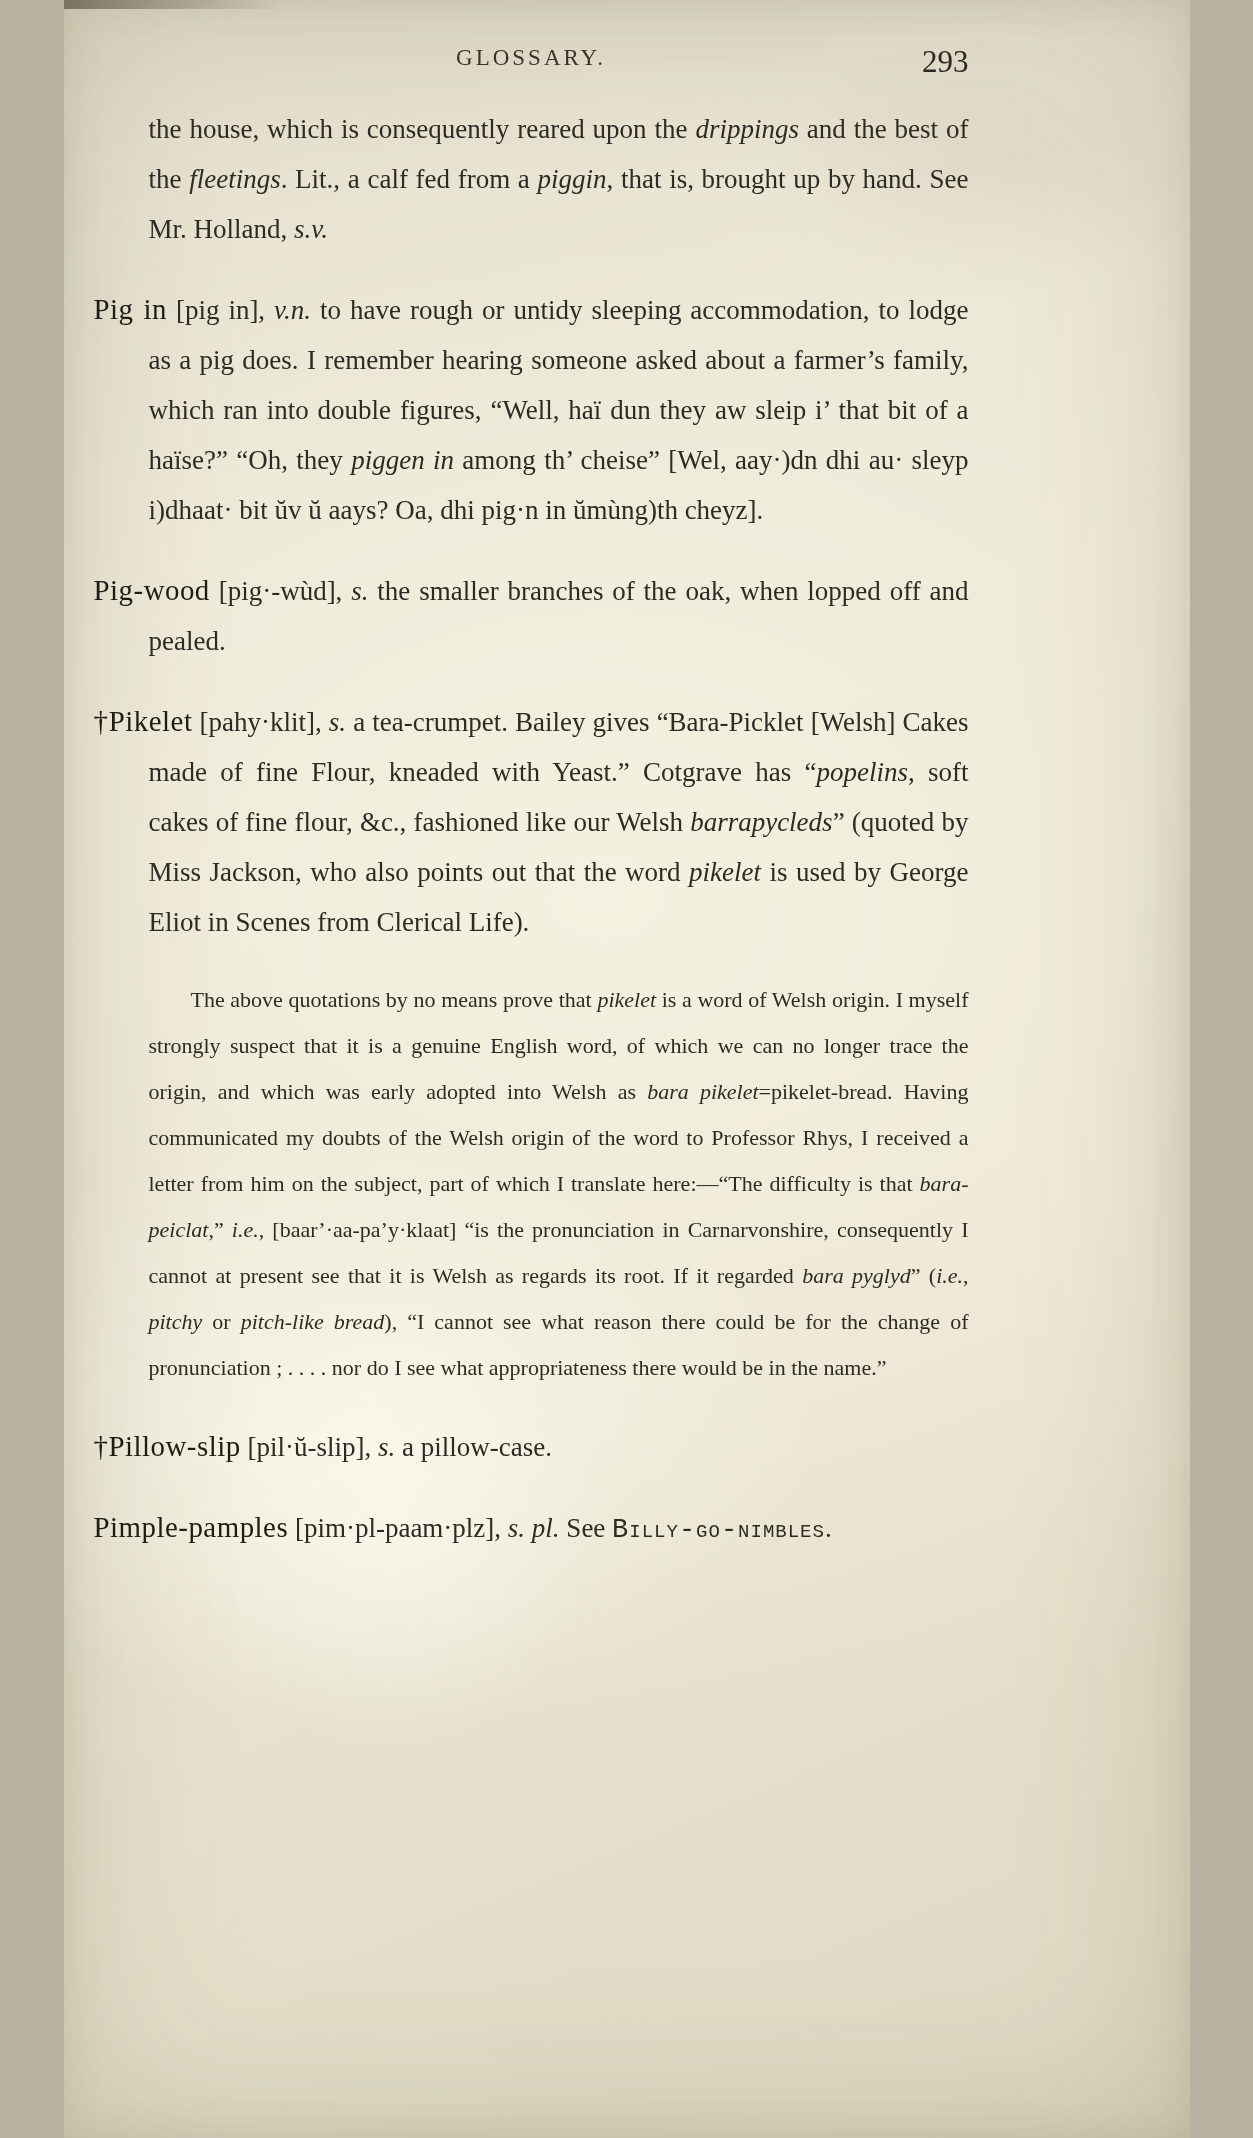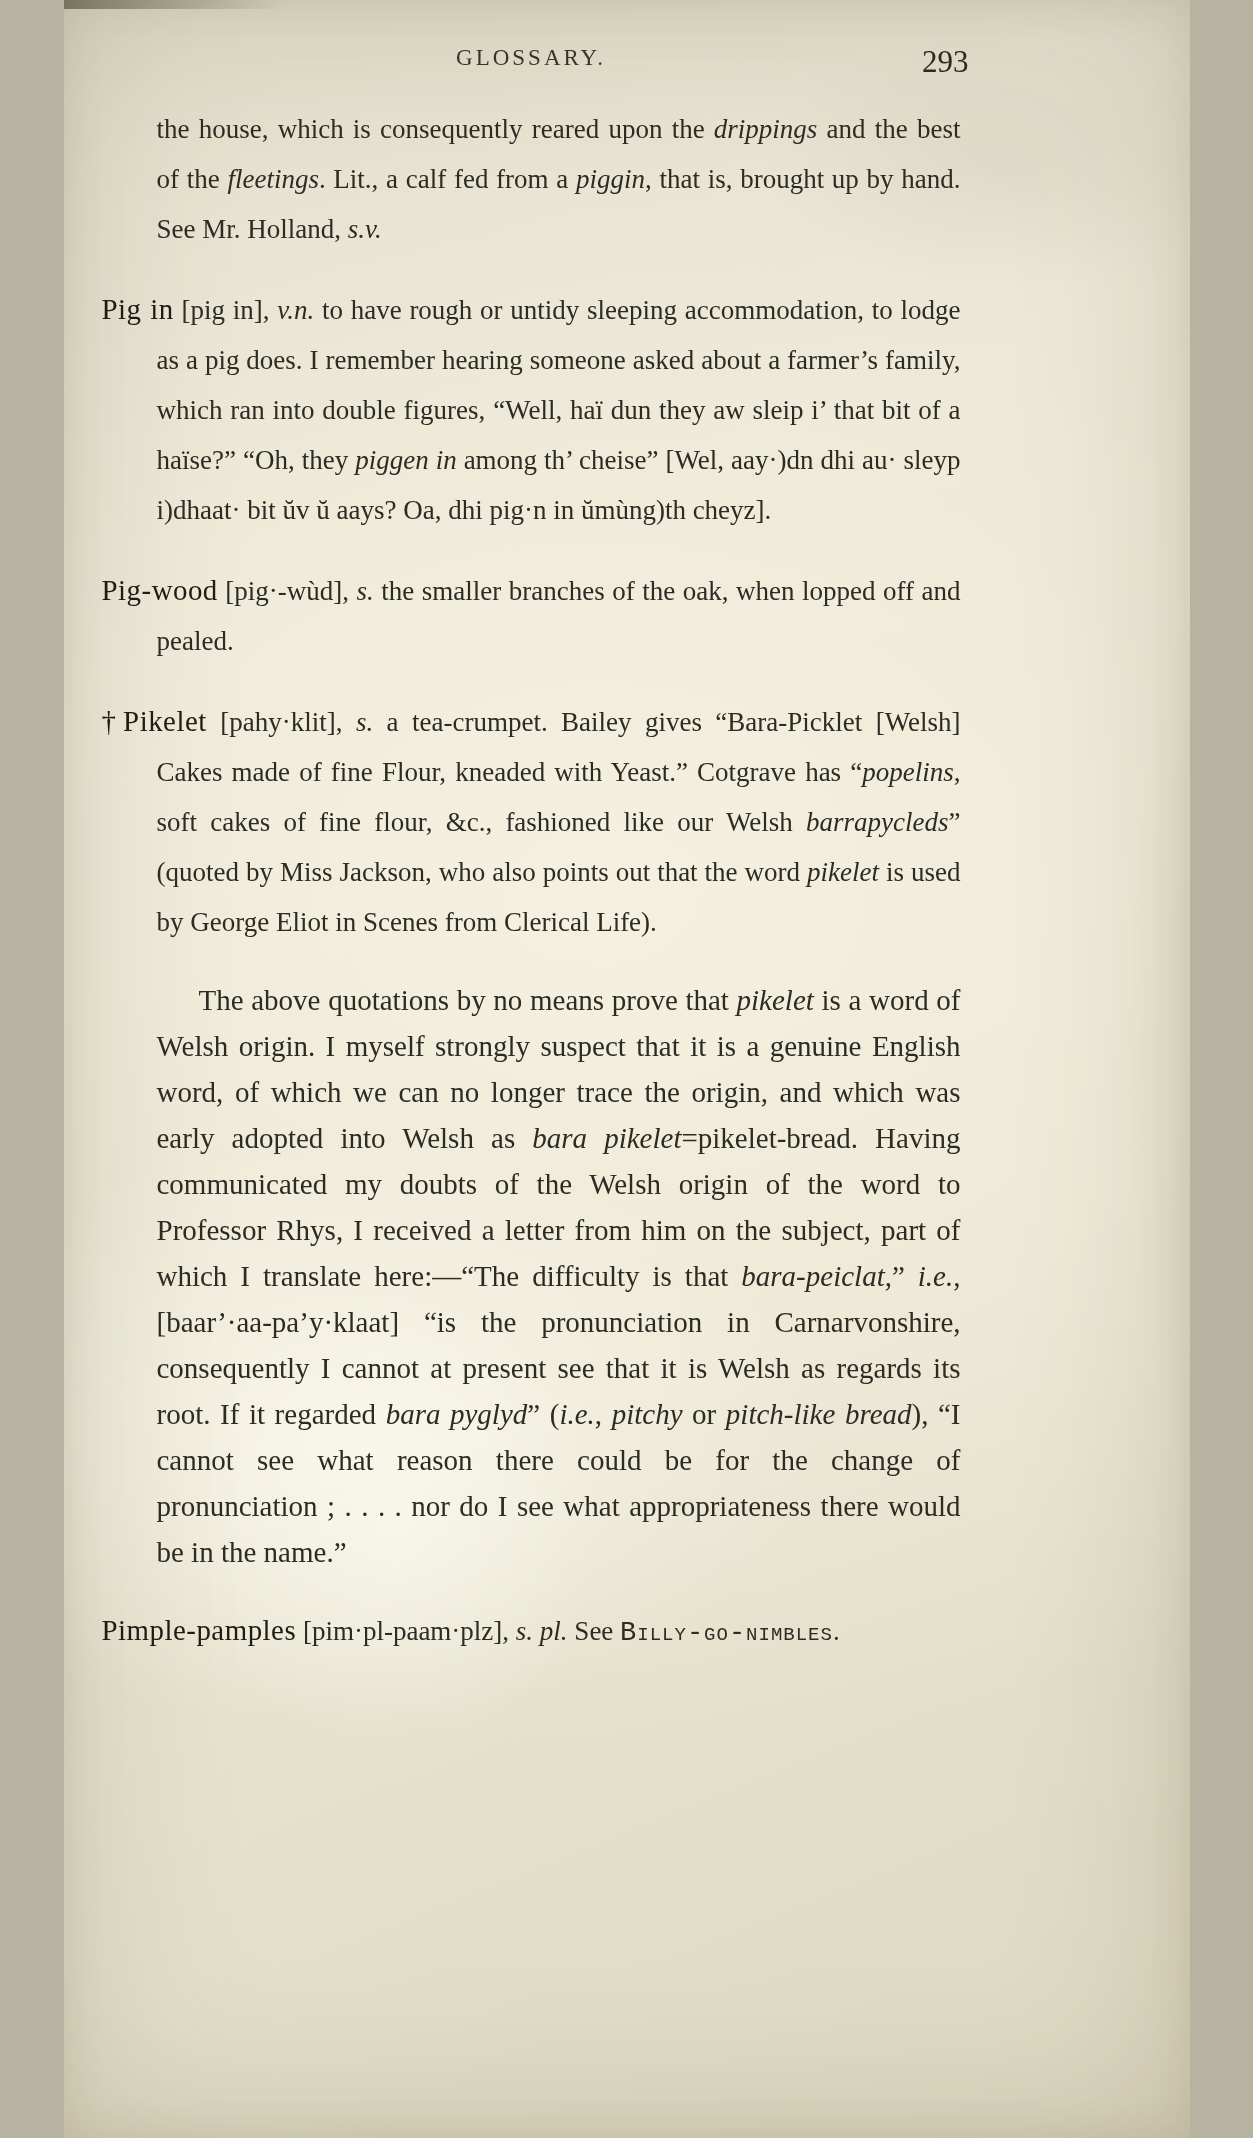--- a/index.html
+++ b/index.html
@@ -62,40 +62,40 @@
     color: #38342b;
   }
   .page-number {
     position: absolute;
     right: 0;
     top: 8px;
     font-size: 31px;
     color: #2c2920;
   }
   .para {
-    margin: 8px;
+    margin: 0;
     text-align: justify;
     font-size: 27px;
     line-height: 50px;
     color: var(--ink, #2e2b24);
   }
   .para + .para {
     margin-top: 30px;
   }
   .continuation {
     padding-left: 55px;
   }
   .entry {
     padding-left: 55px;
     text-indent: -55px;
   }
   .note {
     padding-left: 55px;
     text-indent: 42px;
-    font-size: 29px;
+    font-size: 22px;
     line-height: 46px;
   }
   .seg-normal { }
   .seg-italic { font-style: italic; }
   .seg-bold {
     font-weight: 400;
     font-size: 1.07em;
     color: #1f1c16;
     letter-spacing: 0.5px;
   }
@@ -119,16 +119,17 @@
       <span class="running-title">GLOSSARY.</span>
       <span class="page-number">293</span>
     </header>
 
     <div>
         <p class="para continuation"><span class="seg-normal">the house, which is consequently reared upon the </span><span class="seg-italic">drippings</span><span class="seg-normal"> and the best of the </span><span class="seg-italic">fleetings</span><span class="seg-normal">. Lit., a calf fed from a </span><span class="seg-italic">piggin</span><span class="seg-normal">, that is, brought up by hand. See Mr. Holland, </span><span class="seg-italic">s.v.</span></p>
         <p class="para entry"><span class="seg-bold">Pig in</span><span class="seg-normal"> [pig in], </span><span class="seg-italic">v.n.</span><span class="seg-normal"> to have rough or untidy sleeping accommodation, to lodge as a pig does. I remember hearing someone asked about a farmer’s family, which ran into double figures, “Well, haï dun they aw sleip i’ that bit of a haïse?” “Oh, they </span><span class="seg-italic">piggen in</span><span class="seg-normal"> among th’ cheise” [Wel, aay·)dn dhi au· sleyp i)dhaat· bit ŭv ŭ aays? Oa, dhi pig·n in ŭmùng)th cheyz].</span></p>
         <p class="para entry"><span class="seg-bold">Pig-wood</span><span class="seg-normal"> [pig·-wùd], </span><span class="seg-italic">s.</span><span class="seg-normal"> the smaller branches of the oak, when lopped off and pealed.</span></p>
         <p class="para entry"><span class="seg-bold">†Pikelet</span><span class="seg-normal"> [pahy·klit], </span><span class="seg-italic">s.</span><span class="seg-normal"> a tea-crumpet. Bailey gives “Bara-Picklet [Welsh] Cakes made of fine Flour, kneaded with Yeast.” Cotgrave has “</span><span class="seg-italic">popelins</span><span class="seg-normal">, soft cakes of fine flour, &amp;c., fashioned like our Welsh </span><span class="seg-italic">barrapycleds</span><span class="seg-normal">” (quoted by Miss Jackson, who also points out that the word </span><span class="seg-italic">pikelet</span><span class="seg-normal"> is used by George Eliot in Scenes from Clerical Life).</span></p>
         <p class="para note"><span class="seg-normal">The above quotations by no means prove that </span><span class="seg-italic">pikelet</span><span class="seg-normal"> is a word of Welsh origin. I myself strongly suspect that it is a genuine English word, of which we can no longer trace the origin, and which was early adopted into Welsh as </span><span class="seg-italic">bara pikelet</span><span class="seg-normal">=pikelet-bread. Having communicated my doubts of the Welsh origin of the word to Professor Rhys, I received a letter from him on the subject, part of which I translate here:—“The difficulty is that </span><span class="seg-italic">bara-peiclat</span><span class="seg-normal">,” </span><span class="seg-italic">i.e.</span><span class="seg-normal">, [baar’·aa-pa’y·klaat] “is the pronunciation in Carnarvonshire, consequently I cannot at present see that it is Welsh as regards its root. If it regarded </span><span class="seg-italic">bara pyglyd</span><span class="seg-normal">” (</span><span class="seg-italic">i.e.</span><span class="seg-normal">, </span><span class="seg-italic">pitchy</span><span class="seg-normal"> or </span><span class="seg-italic">pitch-like bread</span><span class="seg-normal">), “I cannot see what reason there could be for the change of pronunciation ; . . . . nor do I see what appropriateness there would be in the name.”</span></p>
+        <p class="para entry"><span class="seg-bold">†Pillow-slip</span><span class="seg-normal"> [pil·ŭ-slip], </span><span class="seg-italic">s.</span><span class="seg-normal"> a pillow-case.</span></p>
         <p class="para entry"><span class="seg-bold">Pimple-pamples</span><span class="seg-normal"> [pim·pl-paam·plz], </span><span class="seg-italic">s. pl.</span><span class="seg-normal"> See </span><span class="seg-smallcaps">Billy-go-nimbles</span><span class="seg-normal">.</span></p>
       </div>
   </div>
 </div>
 
 </body></html>

